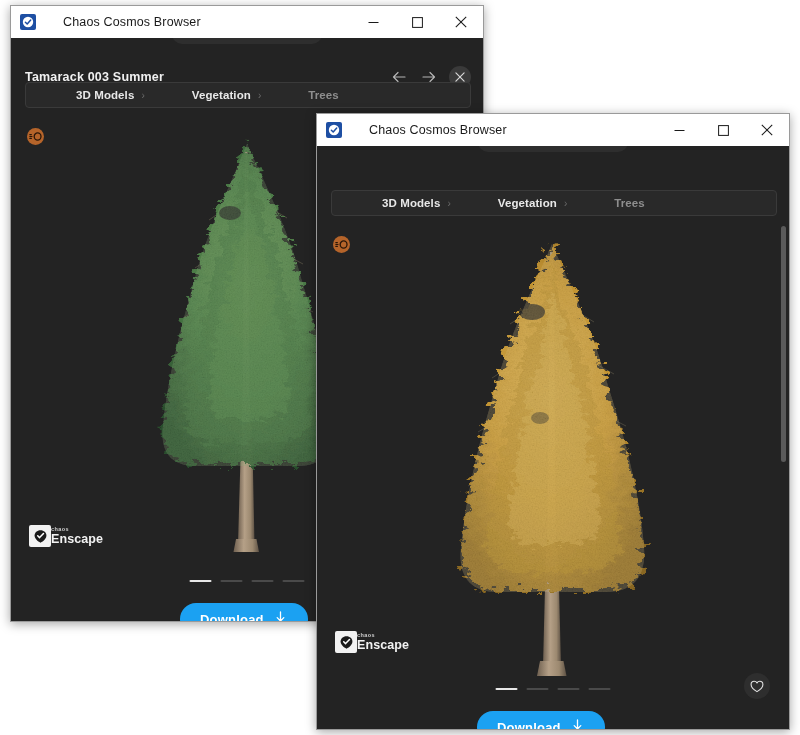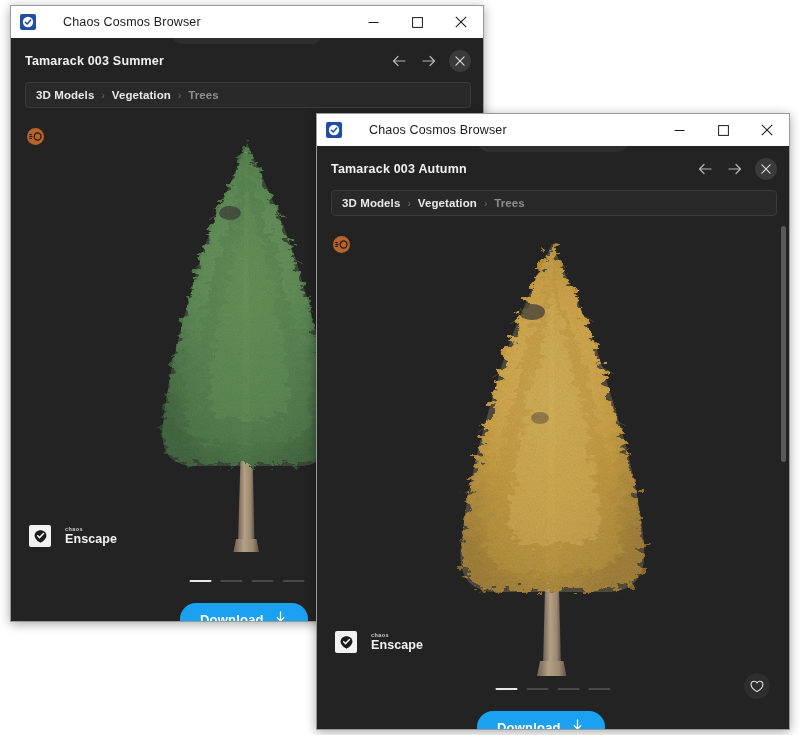--- a/index.html
+++ b/index.html
@@ -84,21 +84,21 @@
     transform: translateX(-50%);
     width: 150px;
     height: 20px;
     background: #2e2e2e;
     border-radius: 10px;
   }
 
   
   .detail-head {
     position: absolute;
-    top: 8px; left: 0; right: 0;
+    top: 24px; left: 0; right: 0;
     height: 30px;
     display: flex;
     align-items: center;
     padding: 0 12px 0 14px;
     box-sizing: border-box;
   }
   .detail-title {
     font-size: 12.5px;
     font-weight: bold;
     color: #f0f0f0;
@@ -138,20 +138,21 @@
     padding: 0 10px;
     box-sizing: border-box;
     gap: 7px;
   }
   .crumb {
     font-size: 11.5px;
     color: #e8e8e8;
     font-weight: bold;
     letter-spacing: 0.1px;
     white-space: nowrap;
+    margin-left: 40px;
   }
   .crumb.muted { color: #8e8e8e; font-weight: bold; }
   .crumb-sep { color: #6a6a6a; font-size: 10px; }
 
   
   .stage {
     position: absolute;
     top: 76px; left: 0; right: 0; bottom: 0;
     background: #232323;
     overflow: hidden;
@@ -176,21 +177,21 @@
     display: flex;
     justify-content: center;
   }
   .tree-svg { display: block; }
 
   
   .watermark {
     position: absolute;
     display: flex;
     align-items: center;
-    gap: 14px;
+    gap: 0;
   }
   .wm-mark {
     width: 22px; height: 22px;
     background: #f2f2f2;
     border-radius: 2px;
     display: flex; align-items: center; justify-content: center;
   }
   .wm-text { line-height: 1; }
   .wm-chaos {
     display: block;
@@ -465,41 +466,20 @@
             <line x1="0.8" y1="0.8" x2="11.2" y2="11.2" stroke="currentColor" stroke-width="1.05"></line>
             <line x1="11.2" y1="0.8" x2="0.8" y2="11.2" stroke="currentColor" stroke-width="1.05"></line>
           </svg>
       </div>
     </div>
   </div>
 
   <div class="app-body">
     <div class="peek-bar"></div>
 
-    <div class="detail-head">
-      <span class="detail-title">Tamarack 003 Autumn</span>
-      <div class="nav-group">
-        <span class="nav-btn">
-          <svg width="14" height="12" viewBox="0 0 14 12">
-              <path d="M6 1.5 L1.5 6 L6 10.5 M1.5 6 H13" stroke="currentColor" stroke-width="1.2" fill="none" stroke-linecap="round" stroke-linejoin="round"></path>
-            </svg>
-        </span>
-        <span class="nav-btn">
-          <svg width="14" height="12" viewBox="0 0 14 12">
-              <path d="M8 1.5 L12.5 6 L8 10.5 M12.5 6 H1" stroke="currentColor" stroke-width="1.2" fill="none" stroke-linecap="round" stroke-linejoin="round"></path>
-            </svg>
-        </span>
-        <span class="nav-close">
-          <svg width="10" height="10" viewBox="0 0 10 10">
-              <line x1="0.9" y1="0.9" x2="9.1" y2="9.1" stroke="currentColor" stroke-width="1.15" stroke-linecap="round"></line>
-              <line x1="9.1" y1="0.9" x2="0.9" y2="9.1" stroke="currentColor" stroke-width="1.15" stroke-linecap="round"></line>
-            </svg>
-        </span>
-      </div>
-    </div>
 
     <div class="breadcrumb">
       <span class="crumb">3D Models</span>
       <span class="crumb-sep">›</span>
       <span class="crumb">Vegetation</span>
       <span class="crumb-sep">›</span>
       <span class="crumb muted">Trees</span>
     </div>
 
     <div class="stage">

